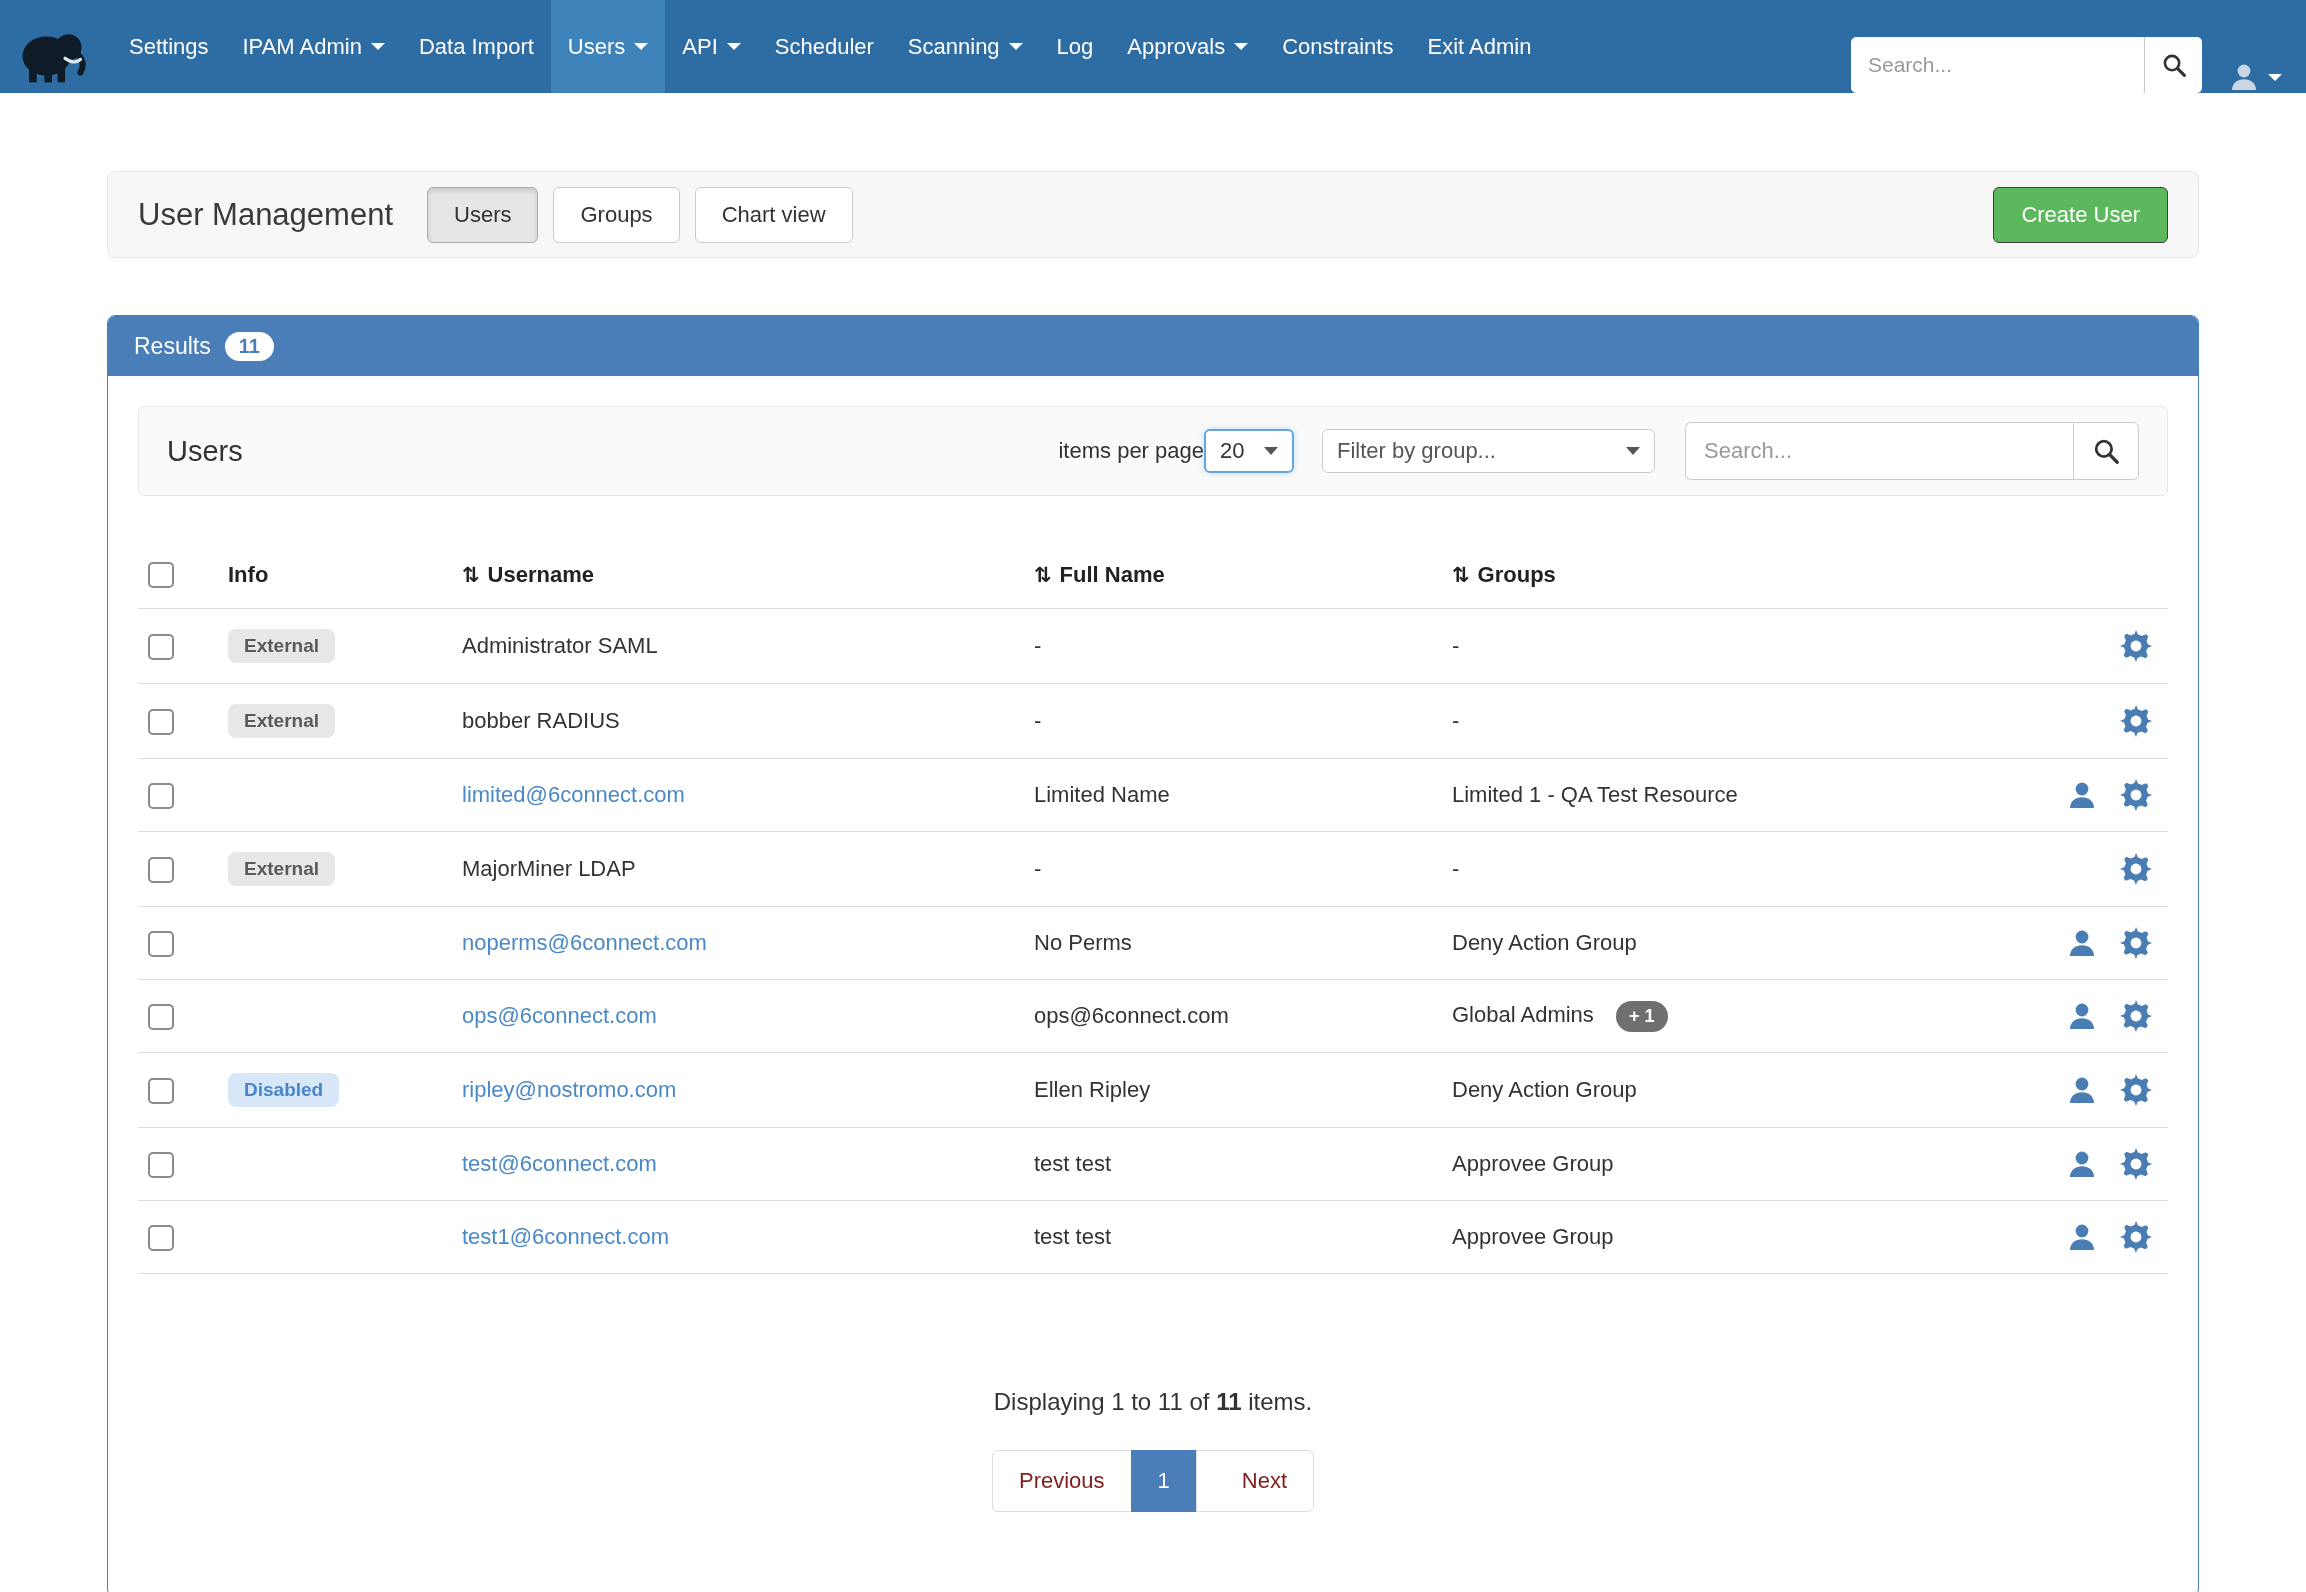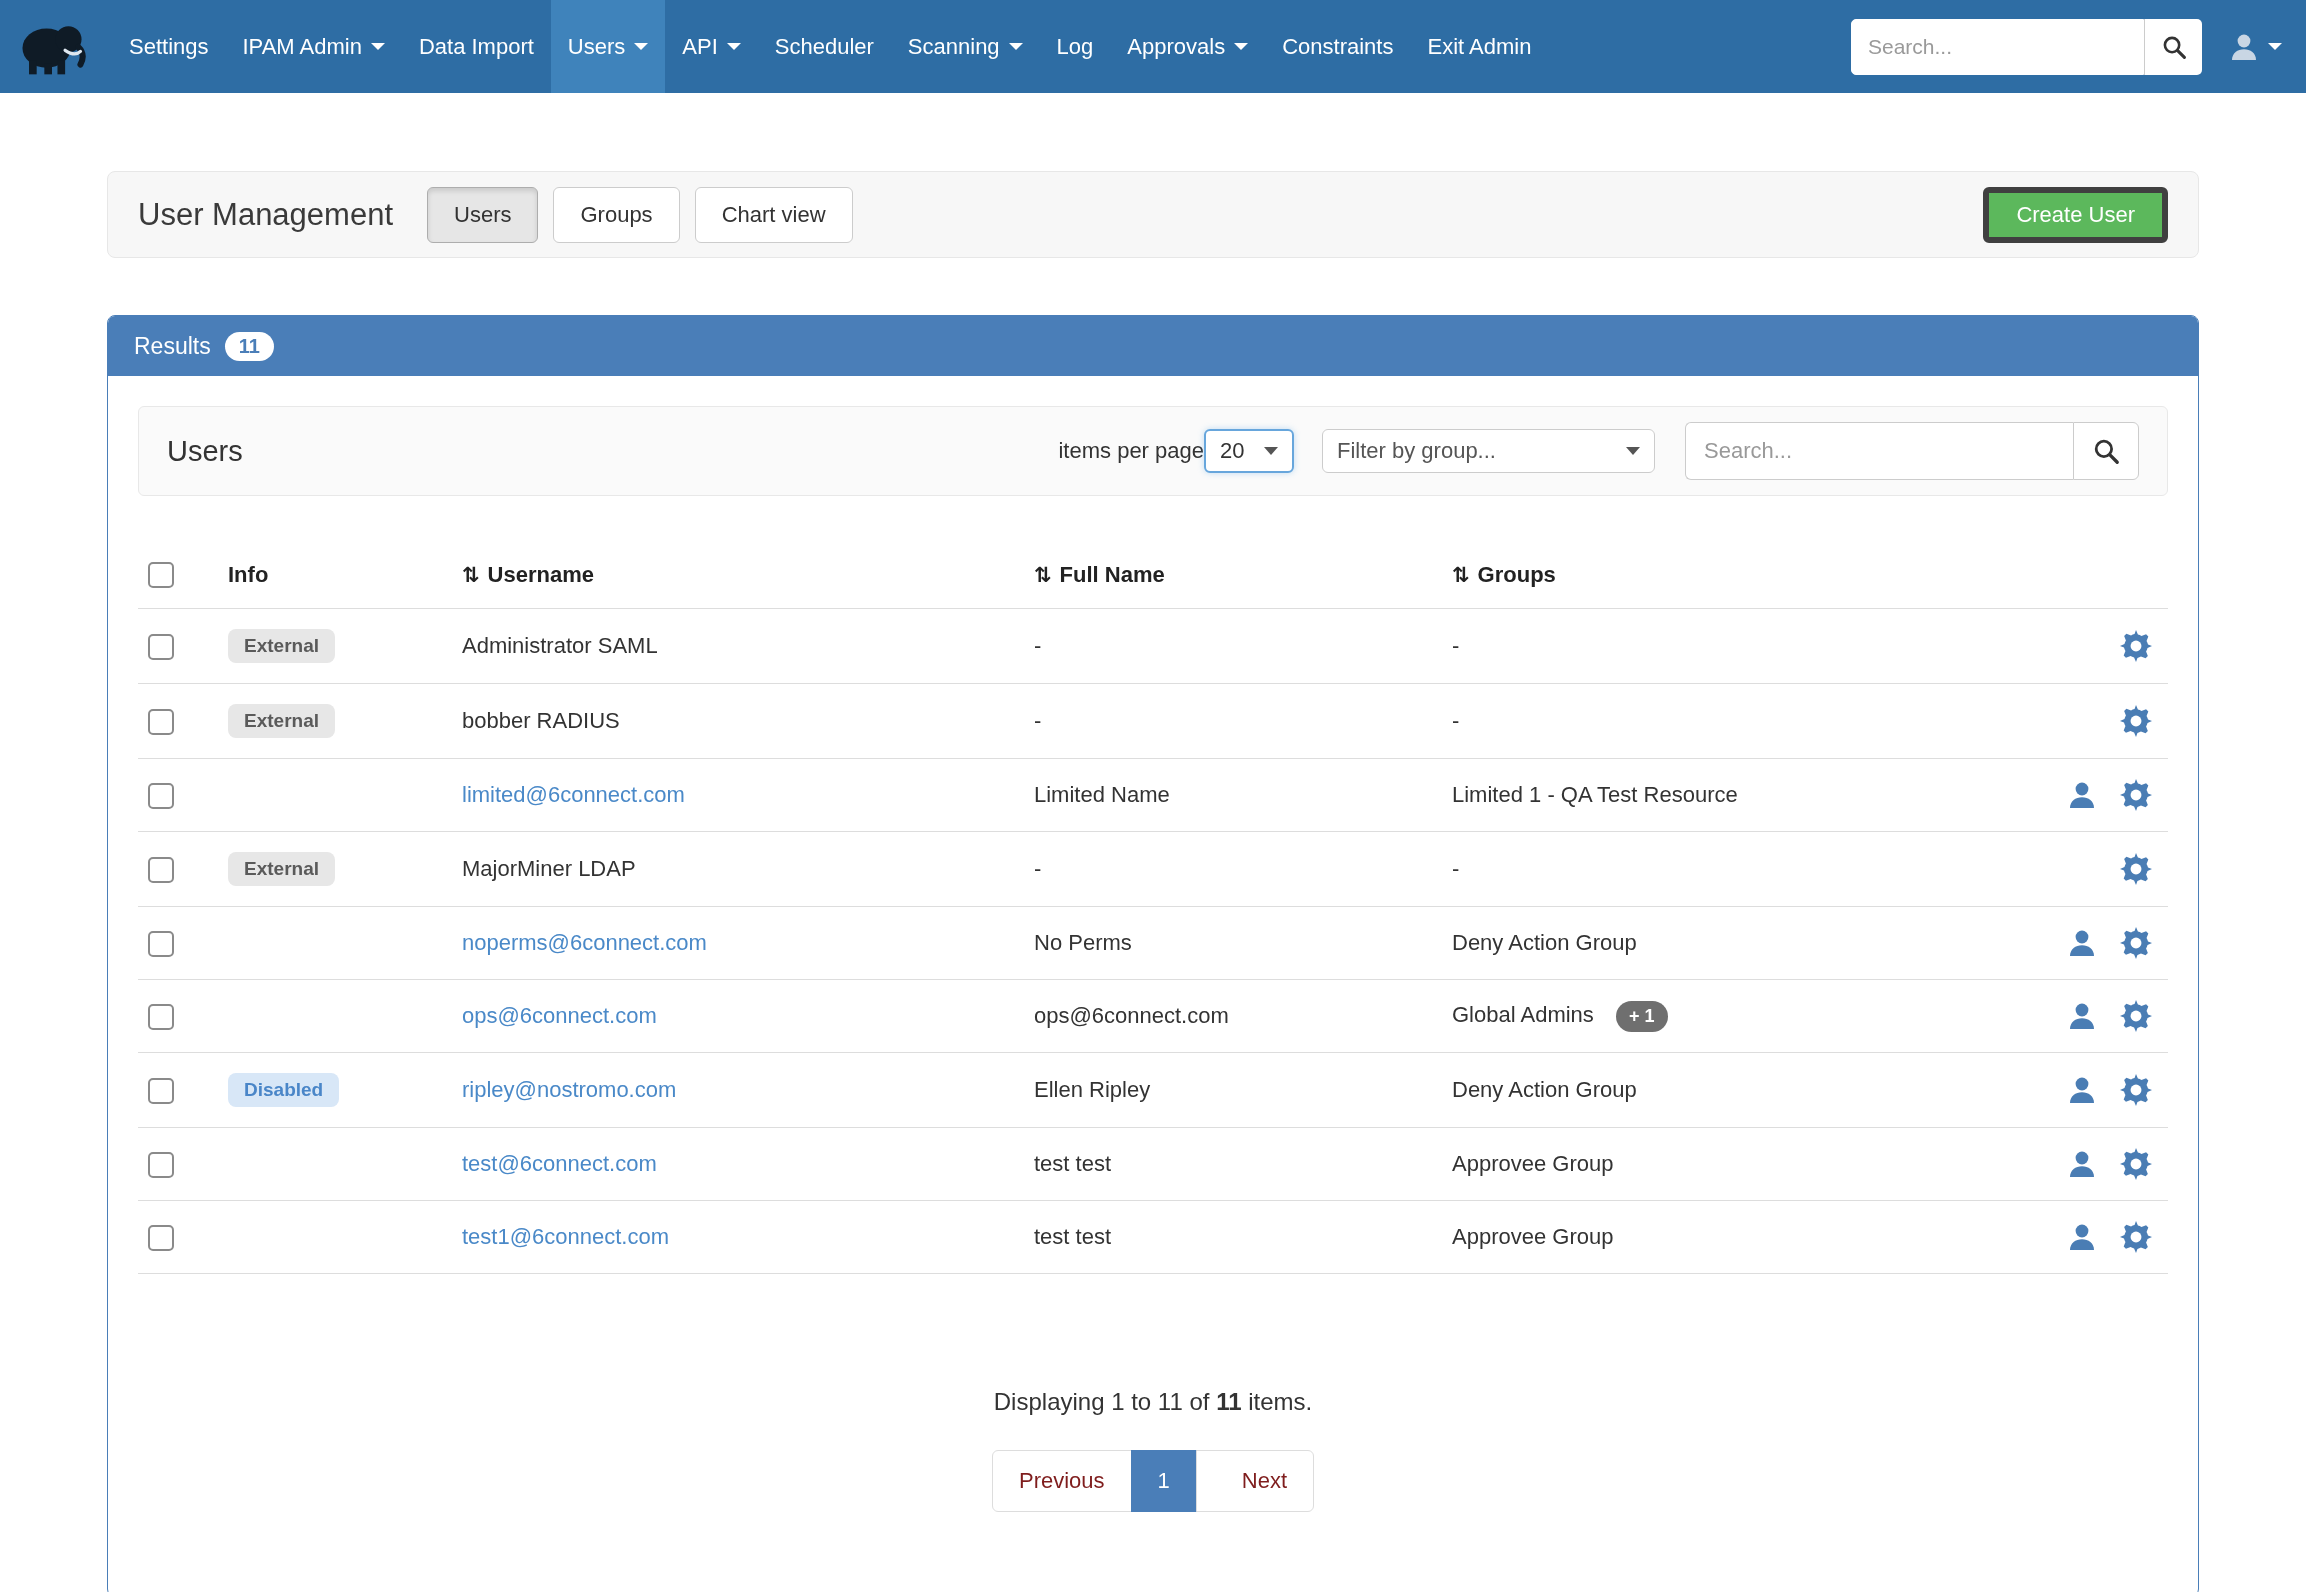--- a/index.html
+++ b/index.html
@@ -1,37 +1,37 @@
 <!DOCTYPE html>
 <html><head>
 <meta charset="utf-8">
 <style>
   * { box-sizing: border-box; margin: 0; padding: 0; }
   html,body { width: 2306px; background:#fff; font-family:"Liberation Sans", sans-serif; color:#333; }
 
   
-  .navbar { height:93px; background:#2e6da4; display:flex; align-items:center; padding:0 24px 0 14px; }
+  .navbar { height:93px; background:#2e6da4; display:flex; align-items:flex-end; padding:0 24px 0 14px; }
   .brand { width:76px; height:76px; display:flex; align-items:center; justify-content:center; margin-right:22px; cursor:pointer; }
   .nav-items { display:flex; height:93px; align-items:stretch; }
   .nav-item { display:flex; align-items:center; padding:0 17px; color:#fff; font-size:22px; cursor:pointer; white-space:nowrap; }
   .nav-item.active { background:#3f83bb; }
   .caret { width:0; height:0; border-left:7px solid transparent; border-right:7px solid transparent; border-top:7px solid #fff; margin-left:9px; }
   .nav-search { margin-left:auto; display:flex; align-items:center; }
   .nav-search input { width:293px; height:56px; border:1px solid #fff; border-radius:5px 0 0 5px; font-size:21px; padding:0 16px; outline:none; color:#333; font-family:"Liberation Sans",sans-serif; }
   .nav-search input::placeholder { color:#9a9a9a; }
   .nav-search .search-btn { width:58px; height:56px; background:#fff; border:none; border-left:1px solid #ccc; border-radius:0 5px 5px 0; display:flex; align-items:center; justify-content:center; cursor:pointer; }
   .nav-user { display:flex; align-items:center; margin-left:26px; cursor:pointer; }
   .nav-user .caret { border-top-color:#fff; margin-left:8px; }
 
   
   .page-panel { margin:78px 107px 0; height:87px; background:#f7f7f7; border:1px solid #e7e7e7; border-radius:8px; display:flex; align-items:center; padding:0 30px; }
   .page-title { font-size:31px; font-weight:400; color:#3a3a3a; margin-right:34px; }
   .view-btn { font-size:22px; height:56px; padding:0 26px; background:#fff; border:1px solid #ccc; border-radius:6px; margin-right:15px; color:#333; cursor:pointer; font-family:"Liberation Sans",sans-serif; }
   .view-btn.active { background:#e6e6e6; border-color:#adadad; box-shadow:inset 0 3px 5px rgba(0,0,0,.125); }
-  .create-btn { margin-left:auto; height:56px; padding:0 27px; font-size:22px; color:#fff; background:#5cb85c; border:6px solid #404040; border-radius:6px; cursor:pointer; font-family:"Liberation Sans",sans-serif; }
+  .create-btn { margin-left:auto; height:56px; padding:0 27px; font-size:22px; color:#fff; background:#5cb85c; border:1px solid #404040; border-radius:6px; cursor:pointer; font-family:"Liberation Sans",sans-serif; }
 
   
   .results-panel { margin:57px 107px 12px; border:1px solid #4a7eb8; border-radius:8px; height:1282px; overflow:hidden; background:#fff; }
   .results-header { height:60px; background:#4a7eb8; display:flex; align-items:center; padding:0 26px; color:#fff; font-size:23px; }
   .results-badge { background:#fff; color:#4a7eb8; font-size:20px; font-weight:bold; border-radius:994px; padding:3px 14px; margin-left:14px; }
   .results-body { padding:30px 30px 0; }
 
   
   .toolbar { height:90px; background:#fafafa; border:1px solid #e8e8e8; border-radius:6px; display:flex; align-items:center; padding:0 28px; margin-bottom:45px; }
   .toolbar-title { font-size:29px; font-weight:400; color:#333; margin-right:auto; }

